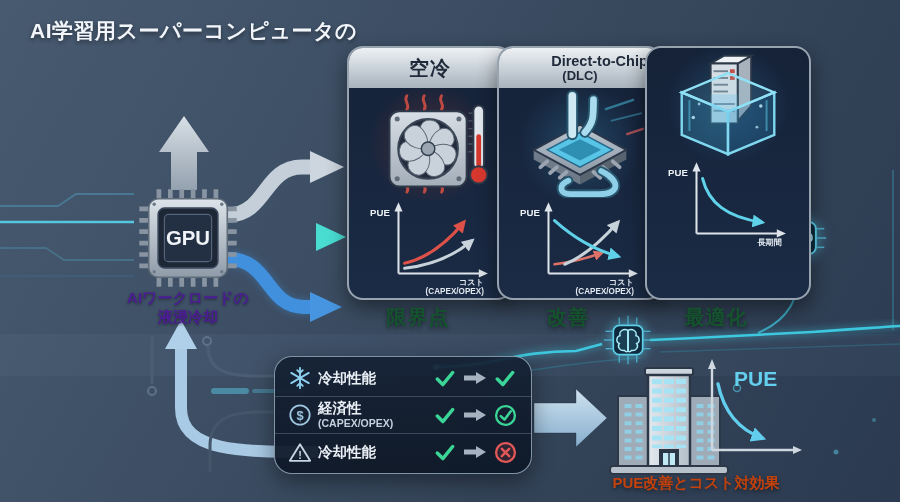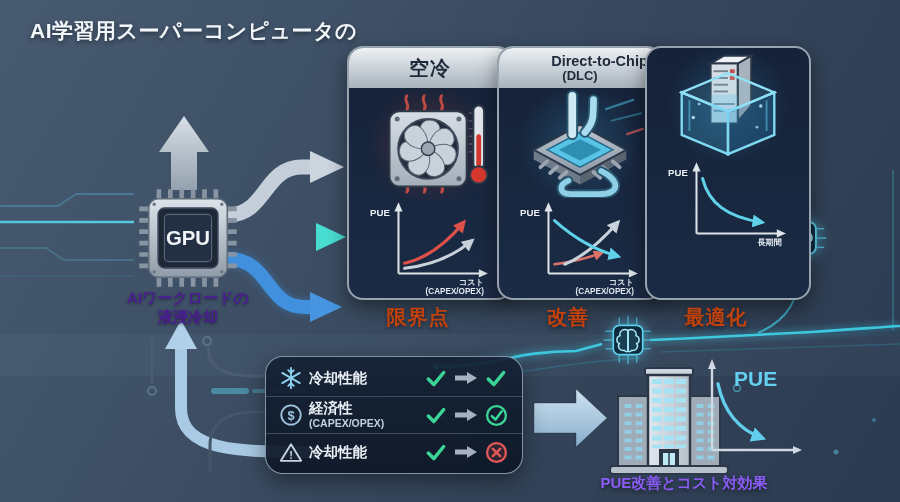--- a/index.html
+++ b/index.html
@@ -26,38 +26,38 @@
   .ph1{font-size:20px;letter-spacing:1px;}
   .ph2{font-size:13px;margin-top:-1px;}
   .ph2:empty{display:none;}
   .panel-header.two-line .ph1{font-size:14.5px;letter-spacing:0;padding-left:39px;}
   .icon-area{height:112px;display:flex;align-items:center;justify-content:center;}
   .glow-red{background:radial-gradient(circle at 50% 50%,rgba(205,62,48,.28) 0%,rgba(21,34,56,0) 62%);}
   .glow-blue{background:radial-gradient(circle at 50% 50%,rgba(64,170,222,.25) 0%,rgba(21,34,56,0) 62%);}
   .panel-chart{display:block;margin:0 auto;}
   .chart-txt{fill:#edf2f7;font-weight:bold;font-size:9.5px;font-family:"Liberation Sans","DejaVu Sans",sans-serif;}
   .chart-txt-sm{fill:#e3eaf1;font-weight:bold;font-size:8px;font-family:"Liberation Sans","DejaVu Sans",sans-serif;}
-  .panel-caption{position:absolute;top:304px;width:142px;z-index:4;text-align:center;color:#c2410c;
+  .panel-caption{position:absolute;top:304px;width:142px;z-index:4;text-align:center;color:#14532d;
                  font-size:20px;font-weight:bold;text-shadow:0 2px 4px rgba(0,0,0,.5);letter-spacing:1px;}
   
-  #comparison{left:265px;top:356px;width:258px;height:118px;z-index:4;border-radius:18px;
+  #comparison{left:274px;top:356px;width:258px;height:118px;z-index:4;border-radius:18px;
               border:1.5px solid rgba(158,178,198,.8);box-sizing:border-box;
               background:linear-gradient(180deg,rgba(21,33,52,.93),rgba(13,23,38,.93));
               box-shadow:0 8px 22px rgba(0,0,0,.4);padding:3px 0;}
   .comp-row{display:flex;align-items:center;height:36px;padding:0 13px;}
   .comp-row + .comp-row{border-top:1px solid rgba(170,190,212,.28);}
   .comp-icon{width:30px;display:flex;align-items:center;}
   .comp-label{flex:1;color:#eaf0f6;font-weight:bold;font-size:14.5px;line-height:14px;}
   .comp-sub{font-size:10.5px;color:#c4d1dd;font-weight:bold;margin-top:1px;}
   .comp-sub:empty{display:none;}
   .cell{display:flex;align-items:center;justify-content:center;}
   .c-before{width:26px;} .c-arrow{width:34px;} .c-after{width:26px;}
   
   #building{left:604px;top:362px;z-index:3;}
-  #outcome-caption{left:586px;top:474px;width:196px;z-index:4;text-align:center;color:#8b5cf6;
+  #outcome-caption{left:598px;top:474px;width:196px;z-index:4;text-align:center;color:#c2410c;
                    font-size:15px;font-weight:bold;text-shadow:0 2px 4px rgba(0,0,0,.5);}
   #outcome-chart{left:698px;top:356px;z-index:3;}
   .pue-big{fill:#64cfee;font-weight:bold;font-size:21px;font-family:"Liberation Sans","DejaVu Sans",sans-serif;}
   
   .brainchip{z-index:3;filter:drop-shadow(0 0 6px rgba(80,205,235,.65));}
   #brainchip-1{left:602px;top:314px;}
   #brainchip-2{left:772px;top:210px;}
 </style>
 </head>
 <body>

